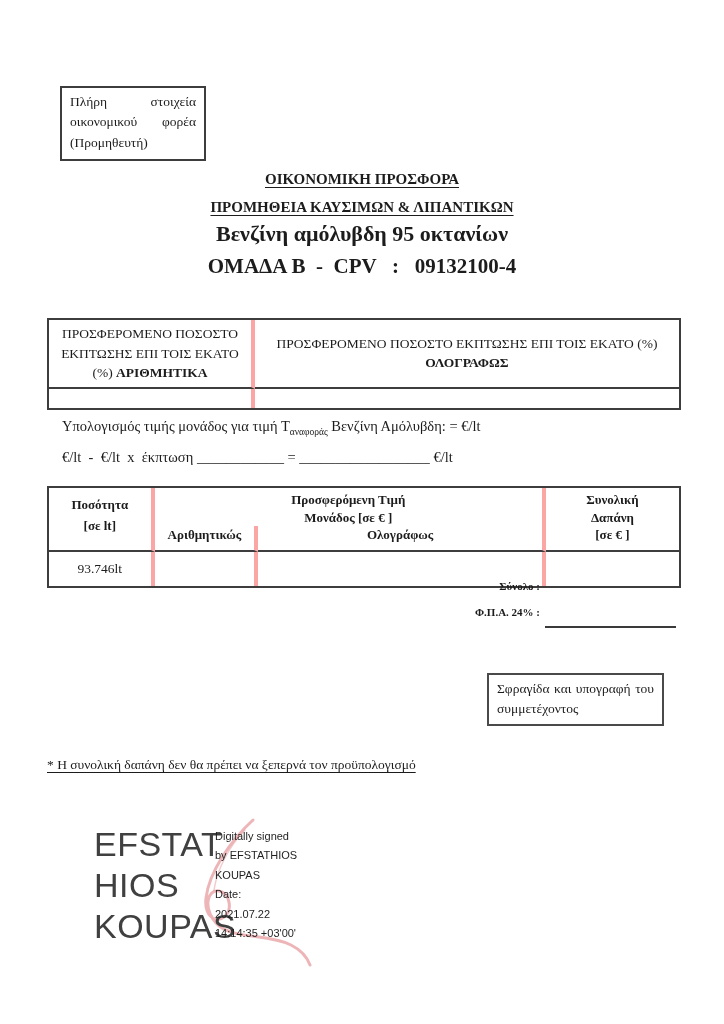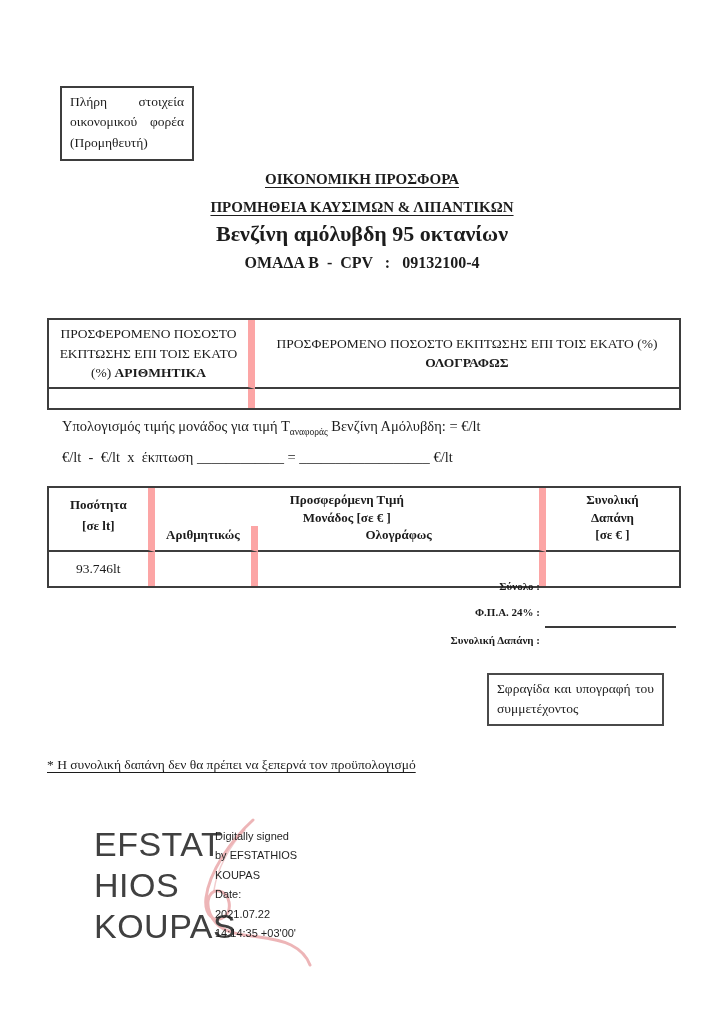--- a/index.html
+++ b/index.html
@@ -9,43 +9,43 @@
     width:724px; height:1024px;
     margin:0 auto;
     background:#ffffff;
     font-family:"Liberation Serif", serif;
     color:#1c1c1c;
     overflow:hidden;
   }
 
   
   .supplier-box {
-    position:absolute; left:60px; top:86px; width:134px;
+    position:absolute; left:60px; top:86px; width:146px;
     border:2px solid #3d3d3d;
     padding:4px 8px 6px 8px;
     font-size:13.5px; line-height:1.5;
     text-align:justify;
   }
 
   
   .title { position:absolute; left:0; width:100%; text-align:center; font-weight:bold; white-space:pre; }
   .title-offer   { top:171px; font-size:15px; text-decoration:underline; text-underline-offset:3px; }
   .title-supply  { top:199px; font-size:15px; text-decoration:underline; text-underline-offset:3px; }
   .title-product { top:221px; font-size:22px; }
-  .title-group   { top:254px; font-size:16px;font-family:Liberation Serif, serif; }
+  .title-group   { top:254px; font-size:21px;font-family:Liberation Serif, serif; }
 
   
   table { border-collapse:separate; border-spacing:0; }
   .doc-table {
     position:absolute; left:47px; width:634px;
     border:2px solid #3d3d3d;
     font-size:13.5px;
   }
   .doc-table td { vertical-align:middle; }
-  .bR { border-right:7px solid #fca5a5; }
+  .bR { border-right:4px solid #fca5a5; }
   .bB { border-bottom:2px solid #3d3d3d; }
 
   
   .discount-table { top:318px; }
   .discount-table td { text-align:center; padding:4px 10px; line-height:1.45; }
   .discount-table .col-numeric { width:206px; }
   .discount-table .empty-row td { height:19px; padding:0; }
   .bold { font-weight:bold; }
 
   
@@ -176,21 +176,20 @@
       <td class="bR"></td>
       <td class="bR"></td>
       <td></td>
     </tr>
   </tbody>
     </table>
 
   <div class="total-line subtotal-row">Σύνολο :</div>
   <div class="total-line vat-row">Φ.Π.Α. 24% :</div>
   <div class="sum-rule"></div>
-  <div class="total-line grand-total-row">Συνολική Δαπάνη :</div>
 
   <div class="stamp-box">
     <span>Σφραγίδα και υπογραφή του συμμετέχοντος</span>
   </div>
 
   <div class="footnote">* Η συνολική δαπάνη δεν θα πρέπει να ξεπερνά τον προϋπολογισμό</div>
 
   <svg class="sig-flourish" width="175" height="150" viewBox="0 0 175 150">
     <path d="M 60 2 C 38 22 16 54 13 80 C 11 97 22 106 31 99 C 40 92 37 75 26 73 C 14 71 10 90 23 105 C 38 122 74 115 98 127 C 108 132 114 139 117 147" fill="none" stroke-width="3" stroke-linecap="round" opacity="0.8" stroke="#e8a2a5"></path>
     <path d="M 52 12 C 36 28 24 52 21 72" fill="none" stroke-width="1.5" stroke-linecap="round" opacity="0.55" stroke="#e8a2a5"></path>

